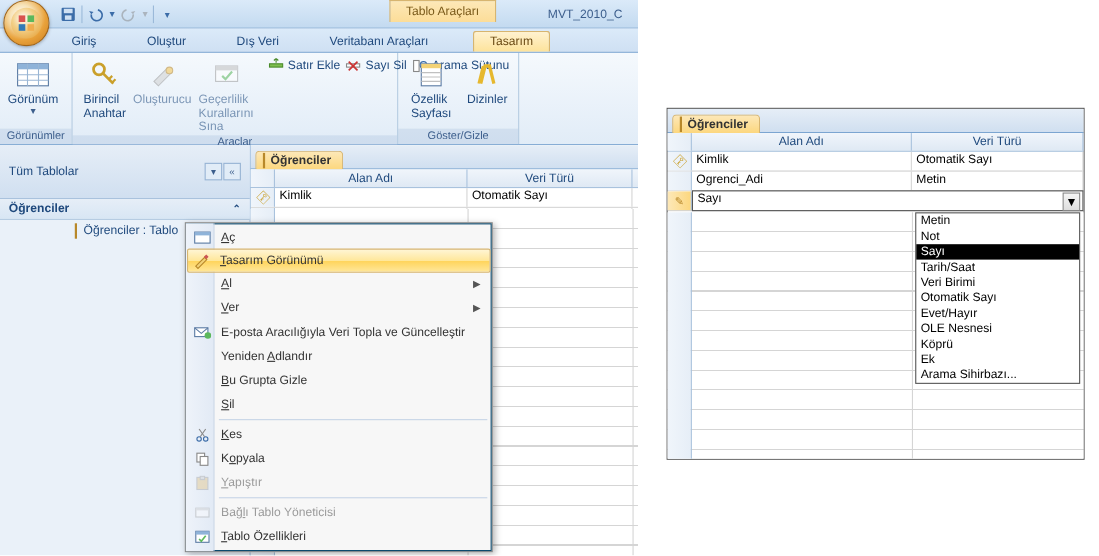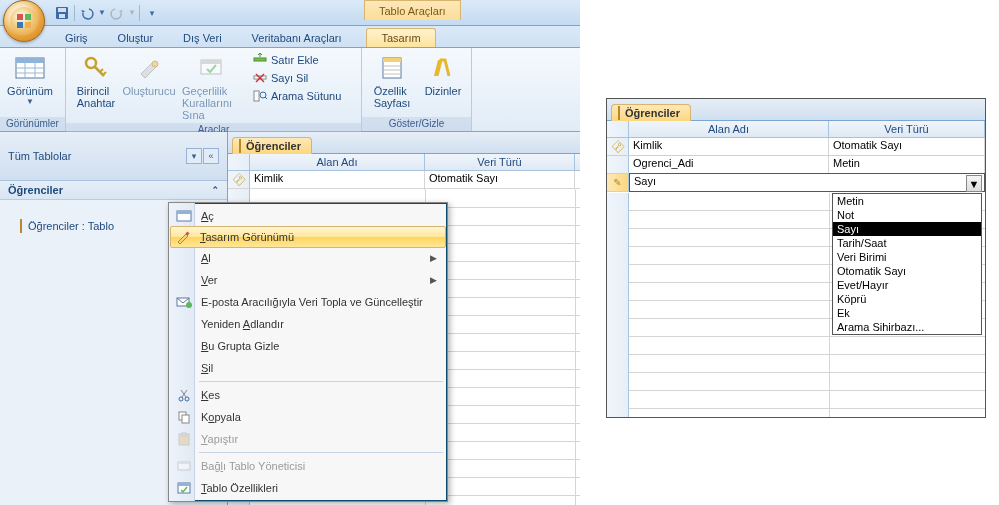--- a/index.html
+++ b/index.html
@@ -8,46 +8,46 @@
 
 .left-panel { position: absolute; left: 0; top: 0; width: 580px; height: 505px; background: #fff; }
 
 
 .titlebar { height: 26px; background: linear-gradient(to bottom, #dbeaf9 0%, #c3daf0 100%); border-bottom: 1px solid #7ba5d1; display: flex; align-items: center; position: relative; }
 .office-btn { width: 42px; height: 42px; position: absolute; left: 3px; top: 0px; z-index: 10; border-radius: 50%; background: radial-gradient(circle at 40% 35%, #fff 0%, #f7e3b8 30%, #e9a23b 60%, #c87a1a 100%); border: 1px solid #a06418; box-shadow: 0 1px 3px rgba(0,0,0,0.3); display: flex; align-items: center; justify-content: center; }
 .office-btn-inner { width: 28px; height: 28px; background: radial-gradient(circle at 40% 35%, #fff 0%, #f3d089 40%, #e49a2c 100%); border-radius: 50%; display: flex; align-items: center; justify-content: center; font-size: 9px; color: #8a5510; font-weight: bold; }
 .qat { margin-left: 52px; display: flex; align-items: center; gap: 0px; height: 100%; }
 .qat-icon { width: 20px; height: 20px; display: flex; align-items: center; justify-content: center; color: #3b5c8a; }
 .qat-sep { width: 1px; height: 16px; background: #9bb9d9; margin: 0 2px; }
-.context-tab-group { position: absolute; left: 364px; top: 0; height: 20px; background: linear-gradient(to bottom, #fde8b8 0%, #fcdd98 100%); border: 1px solid #d7b570; border-bottom: none; padding: 0 14px; display: flex; align-items: center; color: #7a5a1a; }
+.context-tab-group { position: absolute; left: 354px; top: 0; height: 20px; background: linear-gradient(to bottom, #fde8b8 0%, #fcdd98 100%); border: 1px solid #d7b570; border-bottom: none; padding: 0 14px; display: flex; align-items: center; color: #7a5a1a; }
 .app-title { position: absolute; left: 490px; top: 0; height: 26px; display: flex; align-items: center; color: #3c5e8c; padding: 0 8px; }
 
 
-.ribbon-tabs { height: 22px; background: linear-gradient(to bottom, #dbeaf9 0%, #cfe0f3 100%); display: flex; align-items: flex-end; padding-left: 50px; gap: 0; border-bottom: 1px solid #7ba5d1; position: relative; }
+.ribbon-tabs { height: 22px; background: linear-gradient(to bottom, #dbeaf9 0%, #cfe0f3 100%); display: flex; align-items: flex-end; padding-left: 50px; gap: 16px; border-bottom: 1px solid #7ba5d1; position: relative; }
 .rtab { padding: 3px 14px 3px; color: #1f497d; cursor: default; border: 1px solid transparent; border-bottom: none; }
 .rtab.active { background: linear-gradient(to bottom, #fff2d0 0%, #fde39b 100%); border: 1px solid #d7b570; border-bottom: none; border-radius: 3px 3px 0 0; color: #6a4a14; }
 
 
 .ribbon-body { height: 84px; background: linear-gradient(to bottom, #f5f9fd 0%, #e1ecf7 100%); border-bottom: 1px solid #7ba5d1; display: flex; }
 .ribbon-group { border-right: 1px solid #b6cce2; display: flex; flex-direction: column; padding: 2px 4px 0; }
 .ribbon-group-row { display: flex; gap: 1px; flex: 1; align-items: flex-start; }
 .ribbon-group-label { text-align: center; color: #3c5e8c; font-size: 10px; padding: 1px 0 2px; background: rgba(180,200,225,0.4); margin: 0 -4px; }
 .big-btn { display: flex; flex-direction: column; align-items: center; padding: 2px 6px; width: 52px; color: #1f497d; }
 .big-btn .ico { width: 32px; height: 32px; margin-bottom: 1px; display: flex; align-items: center; justify-content: center; }
-.small-btn-stack { display: flex; flex-direction: column; padding: 1px 3px; gap: 0px; }
+.small-btn-stack { display: flex; flex-direction: row; padding: 1px 3px; gap: 0px; }
 .small-btn { display: flex; align-items: center; gap: 3px; color: #1f497d; padding: 1px 2px; white-space: nowrap; }
 .small-btn .ico { width: 16px; height: 16px; display: flex; align-items: center; justify-content: center; }
 
 
 .nav-pane { position: absolute; left: 0; top: 132px; width: 228px; bottom: 0; background: #eaf1f9; border-right: 1px solid #7ba5d1; }
 .nav-header { background: linear-gradient(to bottom, #e6eef7 0%, #d0dff0 100%); border-bottom: 1px solid #a9c2dd; padding: 16px 8px; display: flex; align-items: center; justify-content: space-between; color: #1f497d; }
 .nav-header-btns { display: flex; gap: 1px; }
 .nav-hbtn { width: 16px; height: 16px; border: 1px solid #96b3d3; background: #e1ecf7; display: flex; align-items: center; justify-content: center; color: #3c5e8c; font-size: 9px; }
 .nav-group { background: linear-gradient(to bottom, #e6eef7 0%, #d8e6f4 100%); border-bottom: 1px solid #b6cce2; padding: 3px 8px; display: flex; justify-content: space-between; align-items: center; color: #1f497d; font-weight: bold; }
-.nav-item { padding: 20px 8px 4px 20px; display: flex; align-items: center; gap: 6px; color: #1f497d; }
+.nav-item { padding: 4px 8px 4px 20px; display: flex; align-items: center; gap: 6px; color: #1f497d; margin-left: 48px; }
 
 
 .doc-area { position: absolute; left: 228px; top: 132px; right: 0; bottom: 0; background: #fff; border-top: 0; }
 .doc-tabs { height: 22px; background: linear-gradient(to bottom, #e6eef7 0%, #d0dff0 100%); border-bottom: 1px solid #7ba5d1; display: flex; align-items: flex-end; padding-left: 4px; }
 .doc-tab { background: linear-gradient(to bottom, #fde8b8 0%, #fcd77e 100%); border: 1px solid #d7b570; border-bottom: none; border-radius: 4px 4px 0 0; padding: 2px 10px 2px 6px; display: flex; align-items: center; gap: 5px; color: #333; font-weight: bold; position: relative; top: 1px; }
 .grid-header { display: flex; background: linear-gradient(to bottom, #f0f5fb 0%, #dfe9f4 100%); border-bottom: 1px solid #a9c2dd; }
 .grid-hcell { border-right: 1px solid #a9c2dd; text-align: center; padding: 2px 0; color: #1f497d; }
 .rowsel { width: 22px; border-right: 1px solid #a9c2dd; background: linear-gradient(to right, #f0f5fb, #e6eef7); display: flex; align-items: center; justify-content: center; }
 .grid-row { display: flex; border-bottom: 1px solid #d5d5d5; height: 18px; }
 .grid-cell { border-right: 1px solid #d5d5d5; padding: 1px 4px; }
@@ -115,20 +115,21 @@
           <svg width="14" height="14" viewBox="0 0 14 14">
             <path d="M5 3 A5 5 0 1 0 11 7" fill="none" stroke="#888" stroke-width="1.5"></path>
             <path d="M11 7 L13 4 L9 5 Z" fill="#888"></path>
           </svg>
         </div>
       <div class="qat-icon" style="width:10px;color:#888;font-size:8px;opacity:0.5">▼</div>
       <div class="qat-sep"></div>
       <div class="qat-icon" style="font-size:9px;color:#3b6ca8">▾</div>
     </div>
     <div class="context-tab-group">Tablo Araçları</div>
+    <div class="app-title">MVT_2010_C</div>
   </div>
 
   <div class="ribbon-tabs">
     <div class="rtab">Giriş</div>
     <div class="rtab">Oluştur</div>
     <div class="rtab">Dış Veri</div>
     <div class="rtab">Veritabanı Araçları</div>
     <div class="rtab active" style="margin-left:10px">Tasarım</div>
   </div>
 
@@ -442,17 +443,18 @@
   </div>
 
   <div class="dropdown-panel">
     <div class="dd-item">Metin</div>
     <div class="dd-item">Not</div>
     <div class="dd-item selected">Sayı</div>
     <div class="dd-item">Tarih/Saat</div>
     <div class="dd-item">Veri Birimi</div>
     <div class="dd-item">Otomatik Sayı</div>
     <div class="dd-item">Evet/Hayır</div>
+    <div class="dd-item">OLE Nesnesi</div>
     <div class="dd-item">Köprü</div>
     <div class="dd-item">Ek</div>
     <div class="dd-item">Arama Sihirbazı...</div>
   </div>
 </div>
 
 </body></html>

